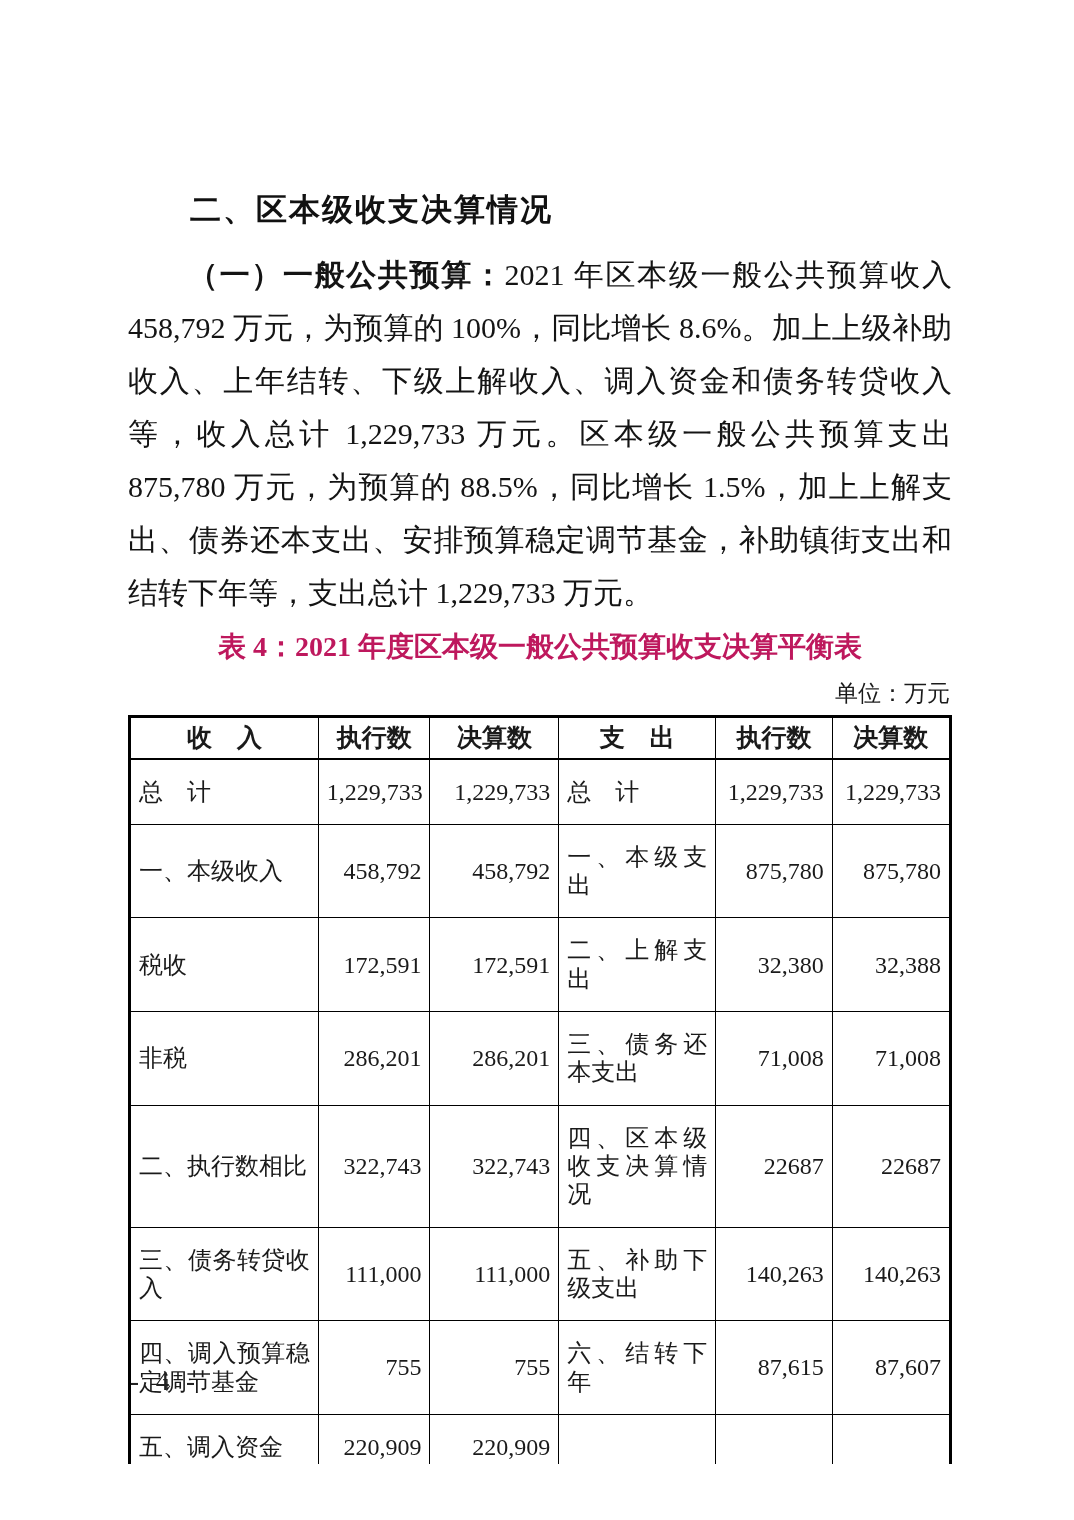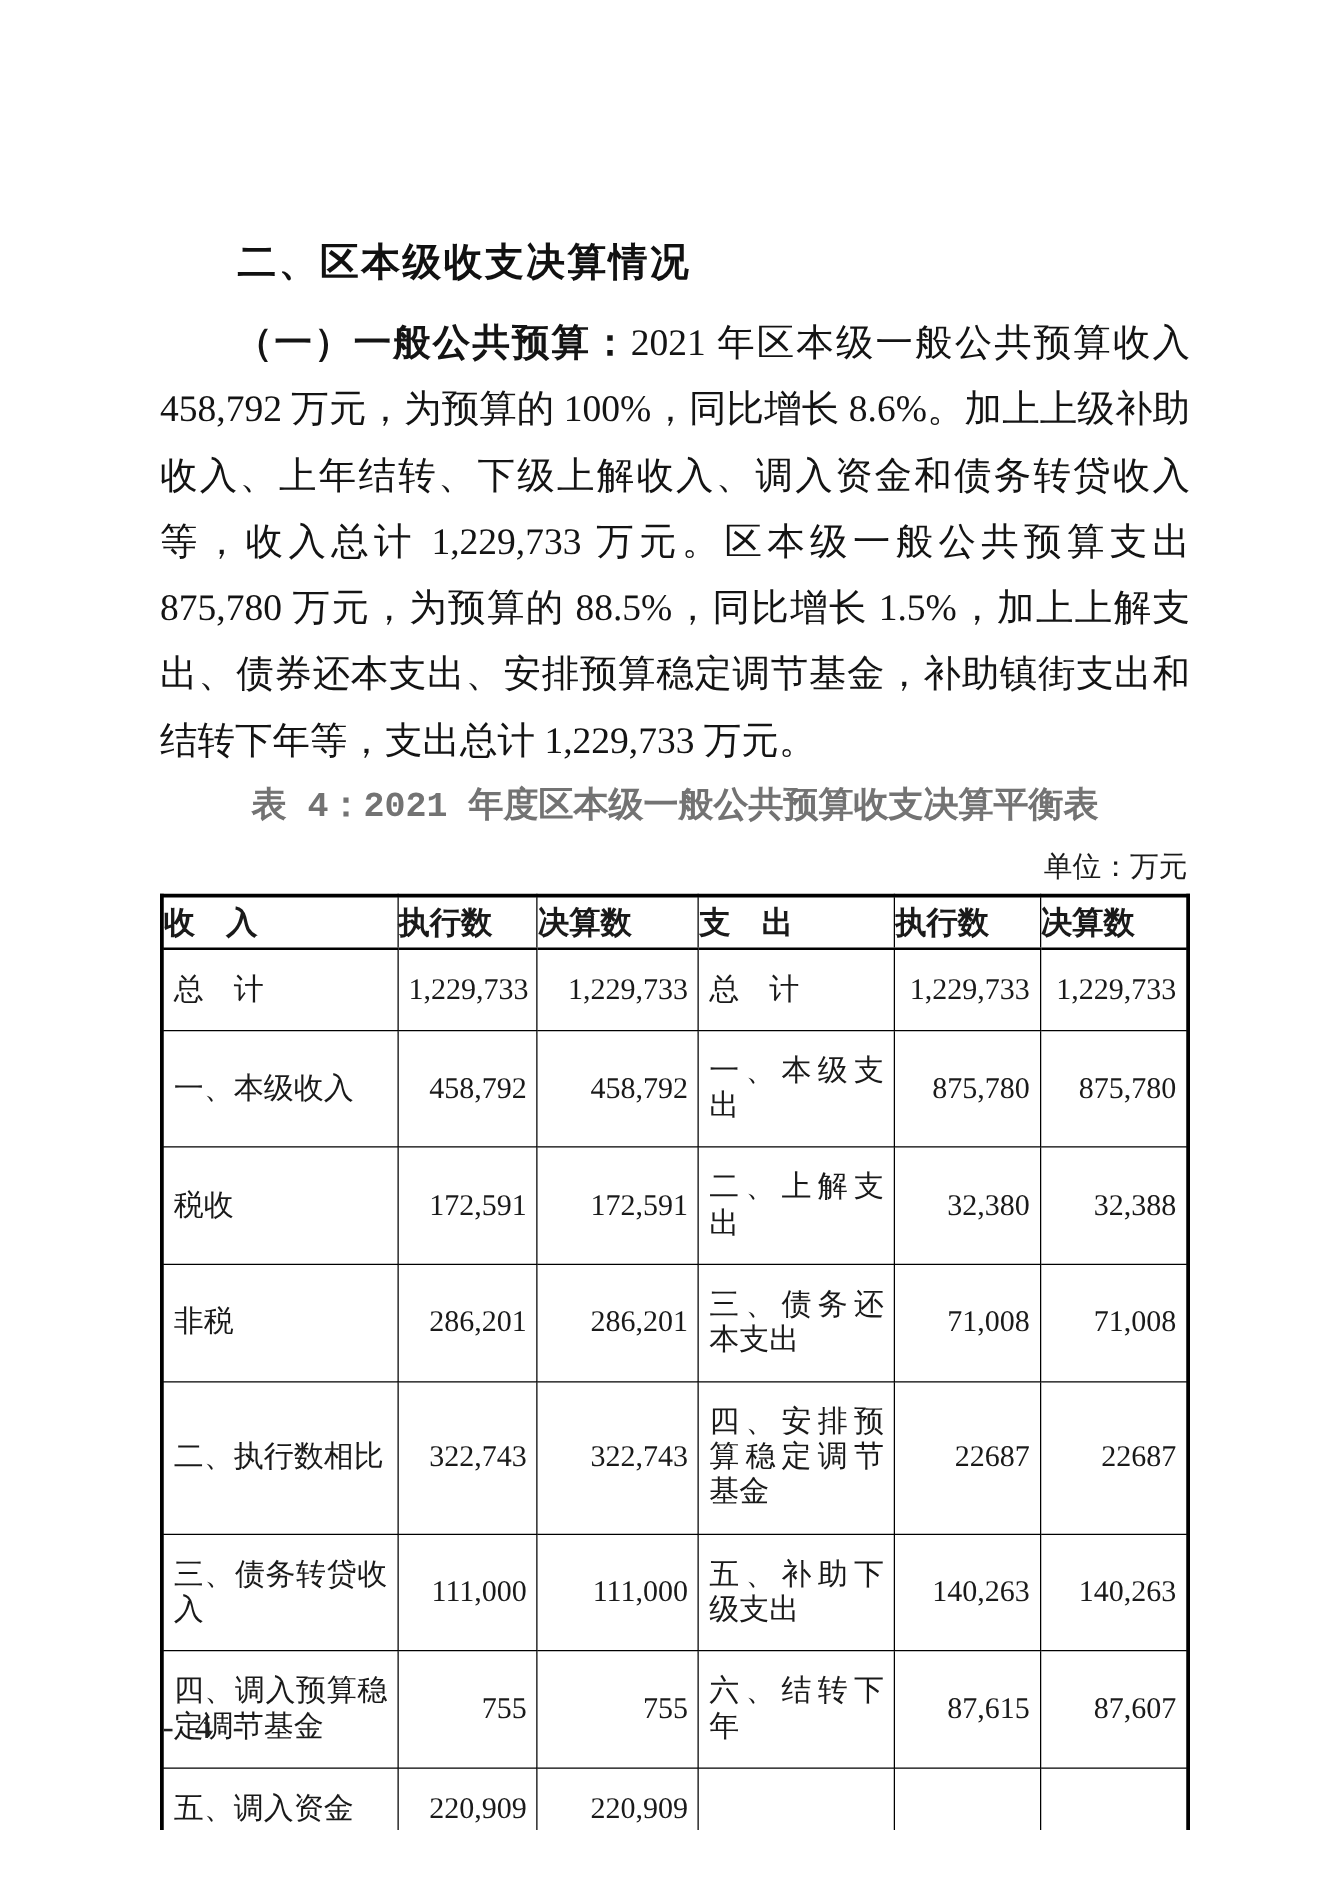--- a/index.html
+++ b/index.html
@@ -35,25 +35,25 @@
     text-align: justify;
     text-align-last: left;
     text-indent: 2em;
     color: #141414;
   }
   p.first-para { margin-top: 18px; }
   .lead { font-weight: bold; }
   .table-caption {
     margin-top: 10px;
     text-align: center;
-    font-family: Liberation Mono, monospace;
+    font-family: Liberation Serif, serif;
     font-weight: bold;
     font-size: 28px;
     line-height: 36px;
-    color: #737373;
+    color: #be185d;
   }
   .unit-line {
     margin-top: 16px;
     text-align: right;
     font-size: 23px;
     line-height: 26px;
     padding-right: 2px;
   }
   table.balance {
     width: 100%;
@@ -62,21 +62,21 @@
     border: 3px solid #000;
     table-layout: fixed;
   }
   table.balance th {
     font-family: "Liberation Sans", "DejaVu Sans", sans-serif;
     font-weight: bold;
     font-size: 25px;
     height: 42px;
     border: 1px solid #000;
     border-bottom-width: 2px;
-    text-align: left;
+    text-align: center;
     vertical-align: middle;
   }
   table.balance td {
     border: 1px solid #000;
     font-size: 24px;
     line-height: 1.18;
     height: 33px;
     padding: 18px 8px;
     vertical-align: middle;
   }
@@ -157,21 +157,21 @@
           <td class="num">286,201</td>
           <td class="num">286,201</td>
           <td class="lbl">三、债务还本支出</td>
           <td class="num">71,008</td>
           <td class="num">71,008</td>
         </tr>
         <tr>
           <td class="lbl">二、执行数相比</td>
           <td class="num">322,743</td>
           <td class="num">322,743</td>
-          <td class="lbl">四、安排预算稳定调节基金</td>
+          <td class="lbl">四、区本级收支决算情况</td>
           <td class="num">22687</td>
           <td class="num">22687</td>
         </tr>
         <tr>
           <td class="lbl">三、债务转贷收入</td>
           <td class="num">111,000</td>
           <td class="num">111,000</td>
           <td class="lbl">五、补助下级支出</td>
           <td class="num">140,263</td>
           <td class="num">140,263</td>

